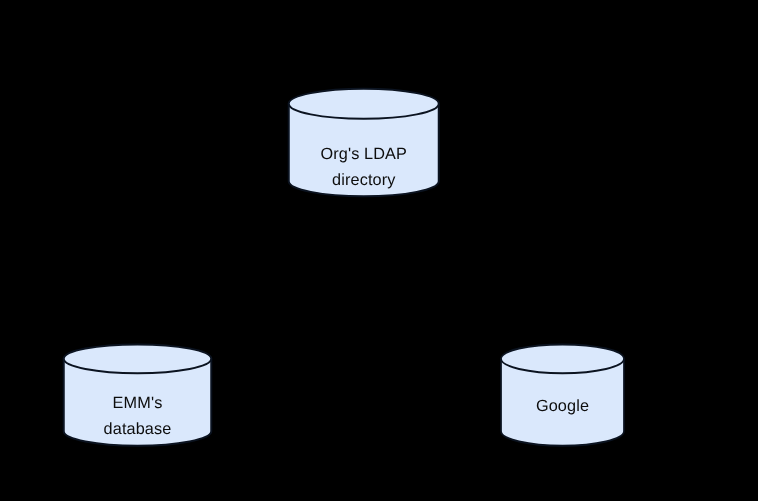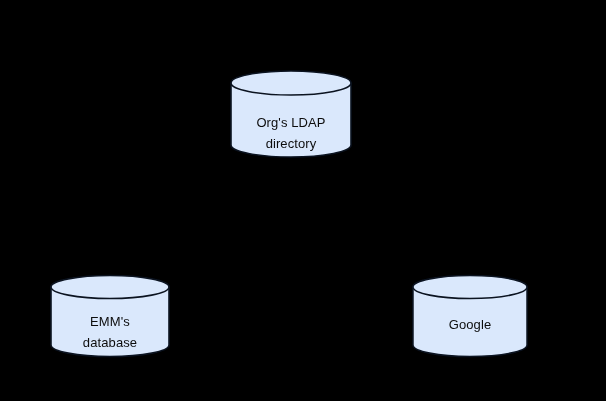--- a/index.html
+++ b/index.html
@@ -65,21 +65,21 @@
 
   <div class="cylinder cyl-emm" style="left:50px; top:275px; width:120px; height:82px;">
     <svg class="cyl-svg" viewBox="0 0 120 82" preserveAspectRatio="none">
       <path d="M1,12 L1,70 A59,11.5 0 0 0 119,70 L119,12 Z" fill="#dae8fc" stroke="#0b1320" stroke-width="1.6" stroke-linejoin="round"></path>
       <ellipse cx="60" cy="12" rx="59" ry="11.5" fill="#dae8fc" stroke="#0b1320" stroke-width="1.6"></ellipse>
     </svg>
     <div class="cyl-label">EMM's</div>
     <div class="cyl-label" style="top:57px;">database</div>
   </div>
 
-  <div class="cylinder cyl-google" style="left:412px; top:275px; width:116px; height:82px;">
+  <div class="cylinder cyl-google" style="left:400px; top:275px; width:100px; height:82px;">
     <svg class="cyl-svg" viewBox="0 0 120 82" preserveAspectRatio="none">
       <path d="M1,12 L1,70 A59,11.5 0 0 0 119,70 L119,12 Z" fill="#dae8fc" stroke="#0b1320" stroke-width="1.6" stroke-linejoin="round"></path>
       <ellipse cx="60" cy="12" rx="59" ry="11.5" fill="#dae8fc" stroke="#0b1320" stroke-width="1.6"></ellipse>
     </svg>
     <div class="cyl-label">Google</div>
   </div>
 
 </div>
 
 </body></html>

